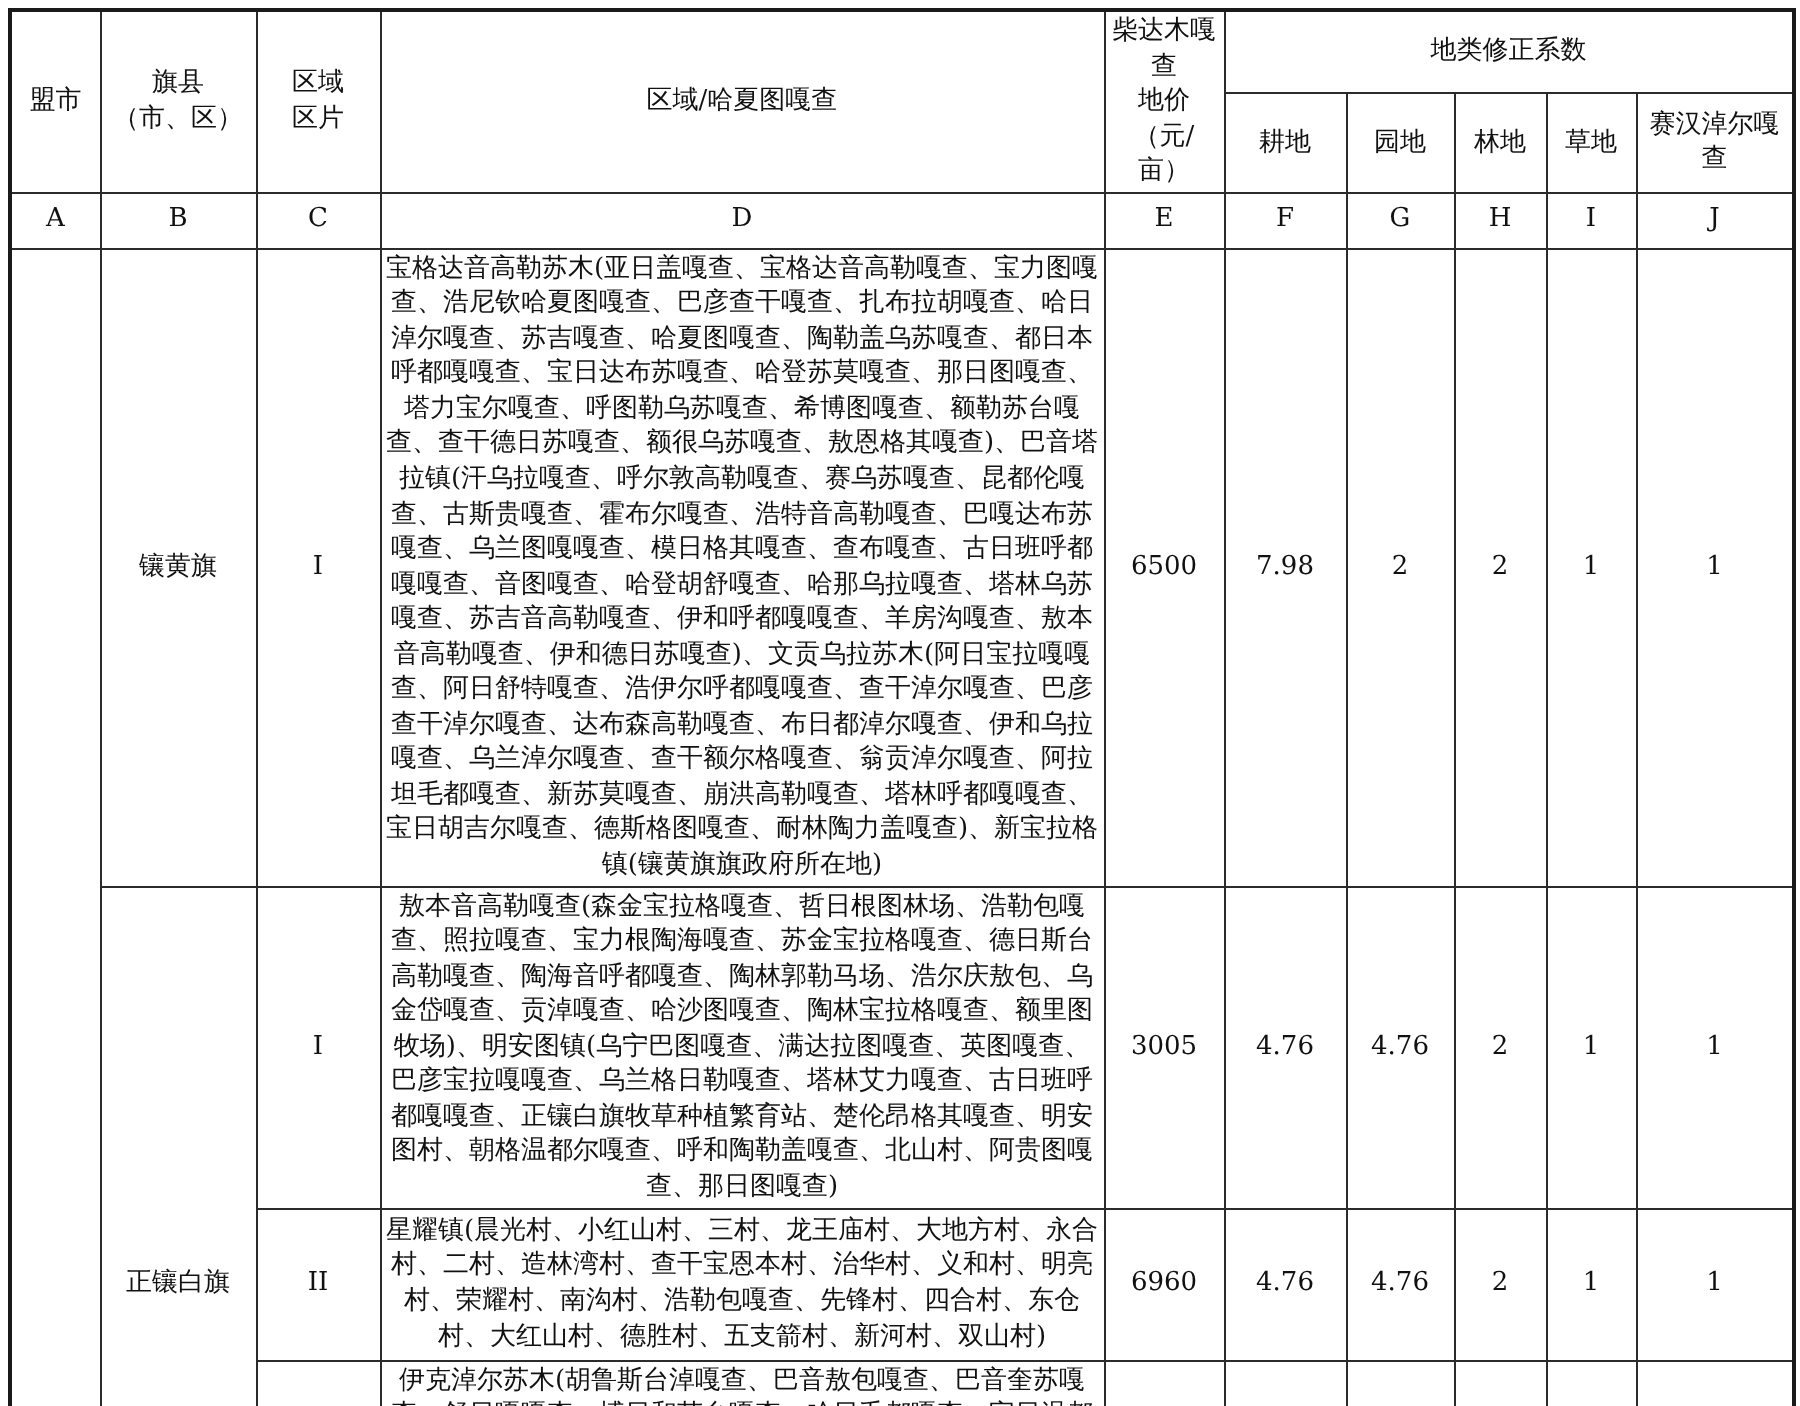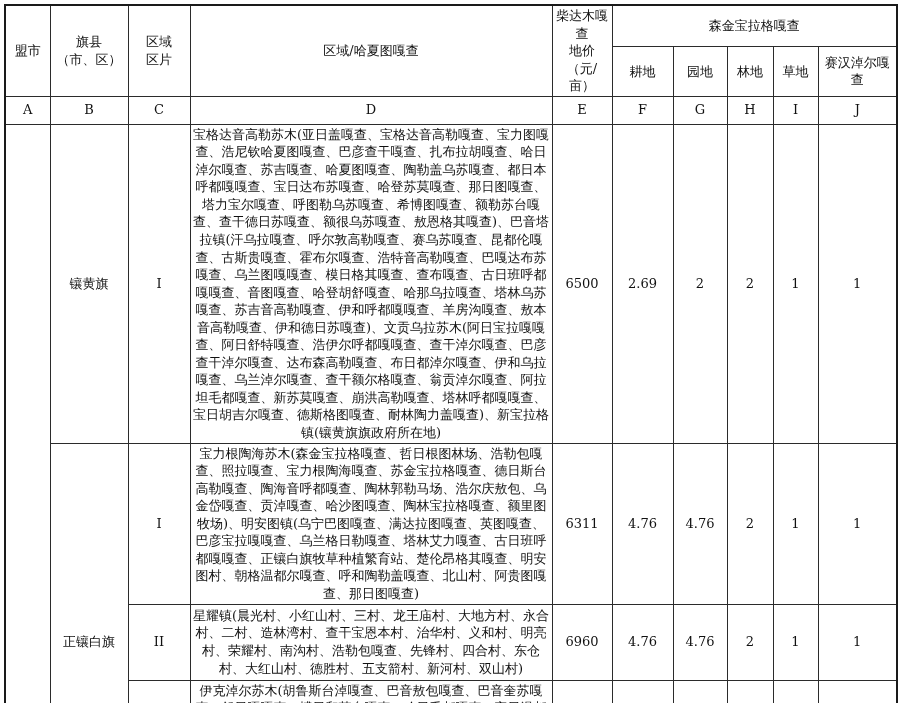--- a/index.html
+++ b/index.html
@@ -74,21 +74,21 @@
       <tr style="height:32px">
         <th rowspan="2">盟市</th>
         <th rowspan="2">旗县
 （市、区）</th>
         <th rowspan="2">区域
 区片</th>
         <th rowspan="2">区域/哈夏图嘎查</th>
         <th rowspan="2">柴达木嘎查
 地价
 （元/亩）</th>
-        <th colspan="5">森金宝拉格嘎查</th>
+        <th colspan="5">地类修正系数</th>
       </tr>
       <tr style="height:33px">
         <th>耕地</th>
         <th>园地</th>
         <th>林地</th>
         <th>草地</th>
         <th>赛汉淖尔嘎查</th>
       </tr>
       <tr class="letter-row">
         <th>A</th>
@@ -103,31 +103,31 @@
         <th>J</th>
       </tr>
     </thead>
     <tbody>
       <tr style="height:258px">
         <td rowspan="4"></td>
         <td>镶黄旗</td>
         <td>I</td>
         <td class="desc">宝格达音高勒苏木(亚日盖嘎查、宝格达音高勒嘎查、宝力图嘎查、浩尼钦哈夏图嘎查、巴彦查干嘎查、扎布拉胡嘎查、哈日淖尔嘎查、苏吉嘎查、哈夏图嘎查、陶勒盖乌苏嘎查、都日本呼都嘎嘎查、宝日达布苏嘎查、哈登苏莫嘎查、那日图嘎查、塔力宝尔嘎查、呼图勒乌苏嘎查、希博图嘎查、额勒苏台嘎查、查干德日苏嘎查、额很乌苏嘎查、敖恩格其嘎查)、巴音塔拉镇(汗乌拉嘎查、呼尔敦高勒嘎查、赛乌苏嘎查、昆都伦嘎查、古斯贵嘎查、霍布尔嘎查、浩特音高勒嘎查、巴嘎达布苏嘎查、乌兰图嘎嘎查、模日格其嘎查、查布嘎查、古日班呼都嘎嘎查、音图嘎查、哈登胡舒嘎查、哈那乌拉嘎查、塔林乌苏嘎查、苏吉音高勒嘎查、伊和呼都嘎嘎查、羊房沟嘎查、敖本音高勒嘎查、伊和德日苏嘎查)、文贡乌拉苏木(阿日宝拉嘎嘎查、阿日舒特嘎查、浩伊尔呼都嘎嘎查、查干淖尔嘎查、巴彦查干淖尔嘎查、达布森高勒嘎查、布日都淖尔嘎查、伊和乌拉嘎查、乌兰淖尔嘎查、查干额尔格嘎查、翁贡淖尔嘎查、阿拉坦毛都嘎查、新苏莫嘎查、崩洪高勒嘎查、塔林呼都嘎嘎查、宝日胡吉尔嘎查、德斯格图嘎查、耐林陶力盖嘎查)、新宝拉格镇(镶黄旗旗政府所在地)</td>
         <td class="num">6500</td>
-        <td class="num">2.69</td>
+        <td class="num">7.98</td>
         <td class="num">2</td>
         <td class="num">2</td>
         <td class="num">1</td>
         <td class="num">1</td>
       </tr>
       <tr style="height:133px">
         <td rowspan="3">正镶白旗</td>
         <td>I</td>
-        <td class="desc">宝力根陶海苏木(森金宝拉格嘎查、哲日根图林场、浩勒包嘎查、照拉嘎查、宝力根陶海嘎查、苏金宝拉格嘎查、德日斯台高勒嘎查、陶海音呼都嘎查、陶林郭勒马场、浩尔庆敖包、乌金岱嘎查、贡淖嘎查、哈沙图嘎查、陶林宝拉格嘎查、额里图牧场)、明安图镇(乌宁巴图嘎查、满达拉图嘎查、英图嘎查、巴彦宝拉嘎嘎查、乌兰格日勒嘎查、塔林艾力嘎查、古日班呼都嘎嘎查、正镶白旗牧草种植繁育站、楚伦昂格其嘎查、明安图村、朝格温都尔嘎查、呼和陶勒盖嘎查、北山村、阿贵图嘎查、那日图嘎查)</td>
-        <td class="num">6311</td>
+        <td class="desc">敖本音高勒嘎查(森金宝拉格嘎查、哲日根图林场、浩勒包嘎查、照拉嘎查、宝力根陶海嘎查、苏金宝拉格嘎查、德日斯台高勒嘎查、陶海音呼都嘎查、陶林郭勒马场、浩尔庆敖包、乌金岱嘎查、贡淖嘎查、哈沙图嘎查、陶林宝拉格嘎查、额里图牧场)、明安图镇(乌宁巴图嘎查、满达拉图嘎查、英图嘎查、巴彦宝拉嘎嘎查、乌兰格日勒嘎查、塔林艾力嘎查、古日班呼都嘎嘎查、正镶白旗牧草种植繁育站、楚伦昂格其嘎查、明安图村、朝格温都尔嘎查、呼和陶勒盖嘎查、北山村、阿贵图嘎查、那日图嘎查)</td>
+        <td class="num">3005</td>
         <td class="num">4.76</td>
         <td class="num">4.76</td>
         <td class="num">2</td>
         <td class="num">1</td>
         <td class="num">1</td>
       </tr>
       <tr style="height:76px">
         <td>II</td>
         <td class="desc">星耀镇(晨光村、小红山村、三村、龙王庙村、大地方村、永合村、二村、造林湾村、查干宝恩本村、治华村、义和村、明亮村、荣耀村、南沟村、浩勒包嘎查、先锋村、四合村、东仓村、大红山村、德胜村、五支箭村、新河村、双山村)</td>
         <td class="num">6960</td>

